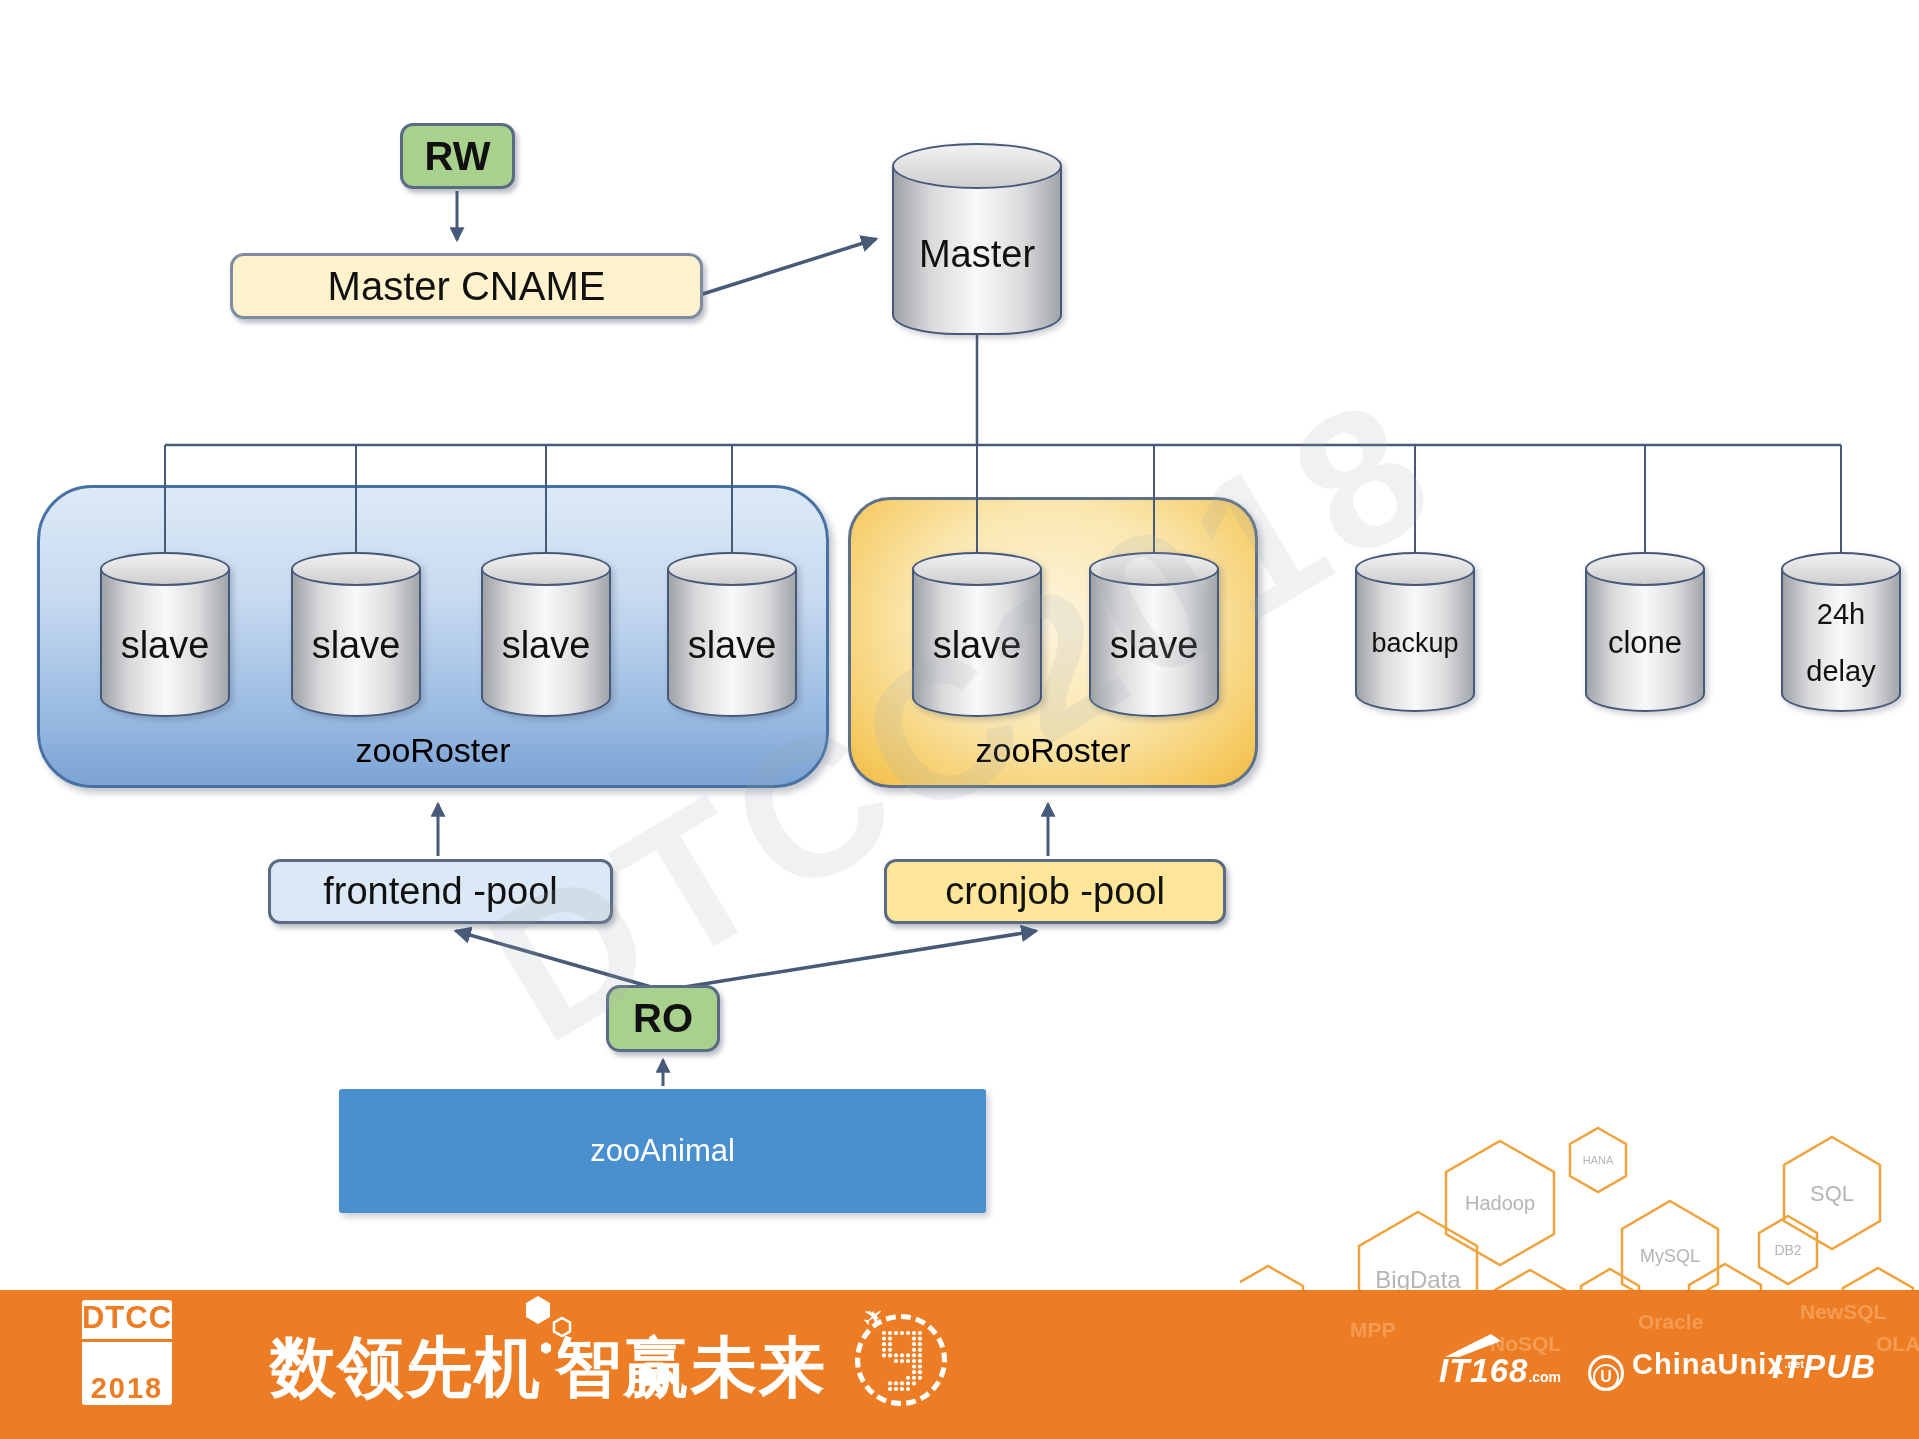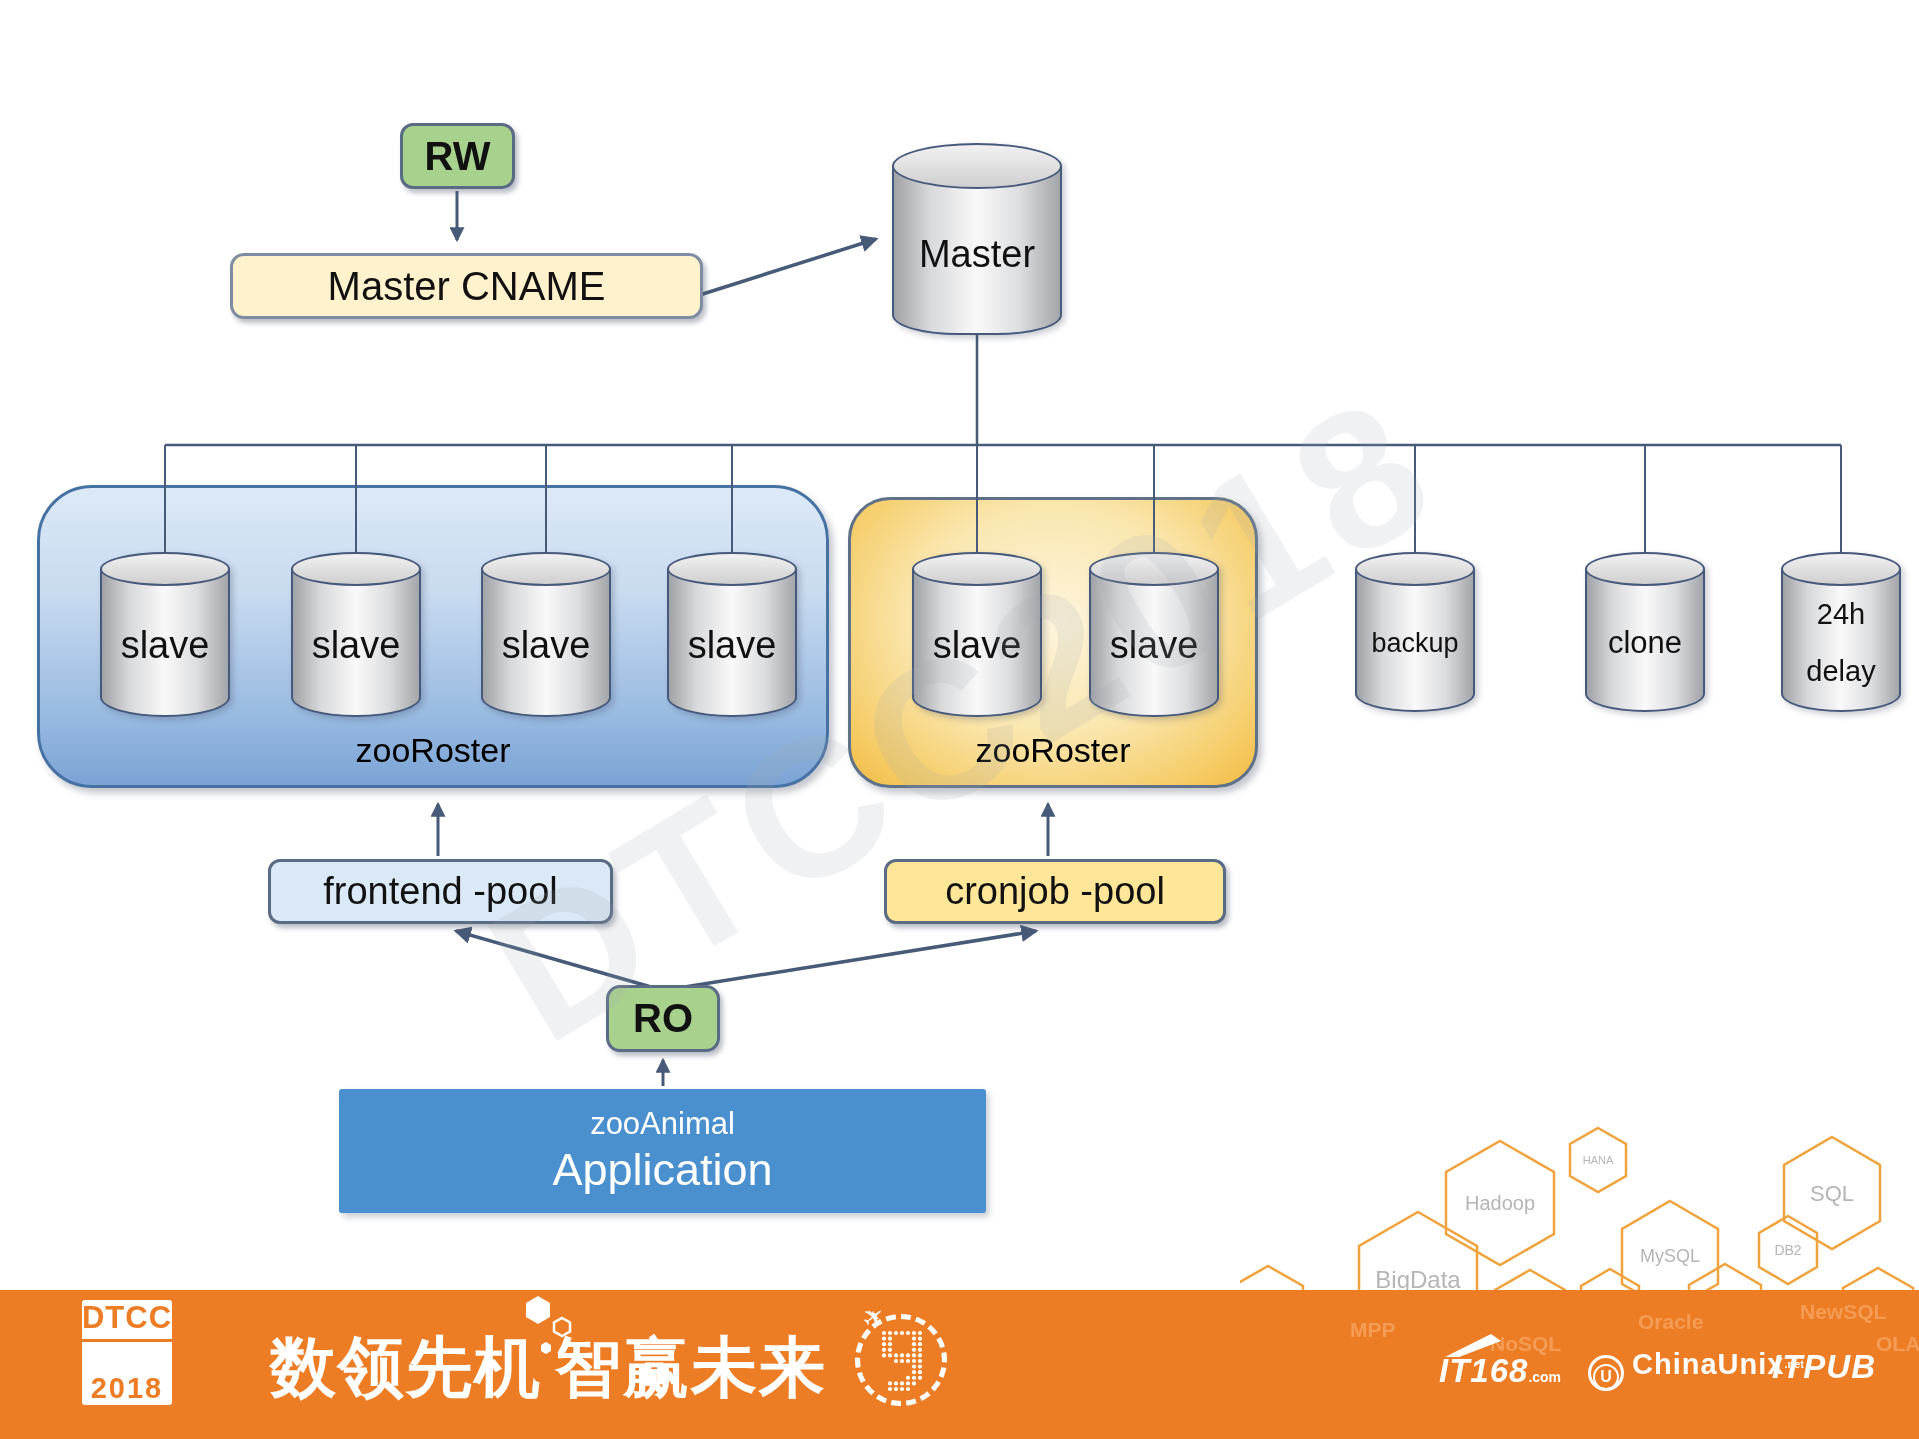--- a/index.html
+++ b/index.html
@@ -213,21 +213,20 @@
       <span>frontend -pool</span>
     </div>
   <div class="node cpool">
       <span>cronjob -pool</span>
     </div>
   <div class="node ro">
       <span>RO</span>
     </div>
   <div class="node app">
     <span class="l1">zooAnimal</span>
-    <span class="l2">Application</span>
   </div>
 
   <div class="watermark">DTCC2018</div>
 
   <div class="footer">
     <div class="dtcc-card">
       <div class="dtcc-word">DTCC</div>
       <div class="dtcc-year">2018</div>
     </div>
     <div class="slogan s1">数领先机</div>

